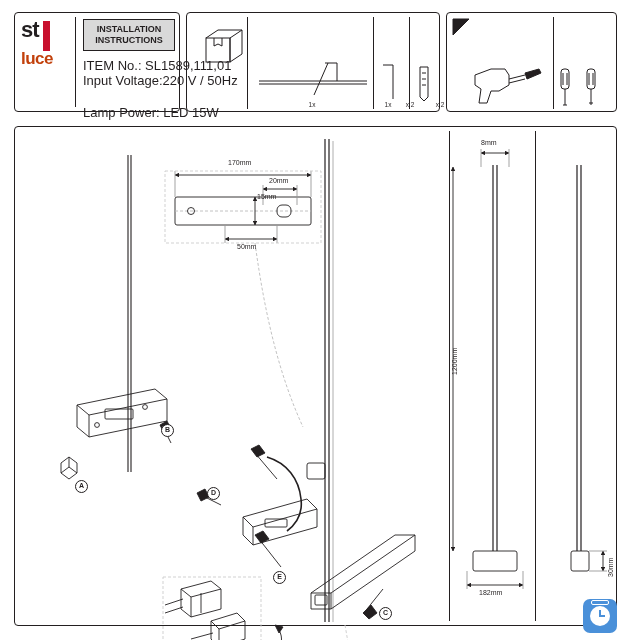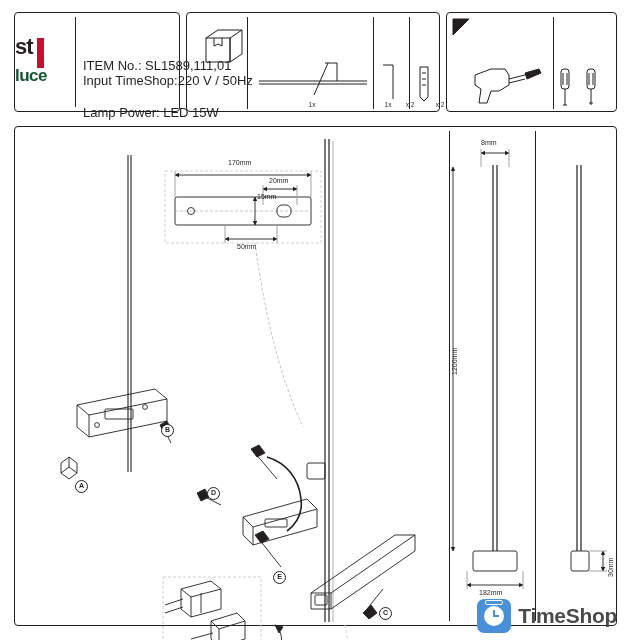--- a/index.html
+++ b/index.html
@@ -34,22 +34,22 @@
     border: 1px solid #231f20;
     border-radius: 4px;
     box-sizing: border-box;
   }
   .hbox-logo { left: 0; top: 0; width: 166px; height: 100px; }
   .hbox-parts { left: 172px; top: 0; width: 254px; height: 100px; }
   .hbox-tools { left: 432px; top: 0; width: 171px; height: 100px; }
 
   .logo-wrap {
     position: absolute;
-    left: 0; top: 6px;
-    width: 48px; height: 52px; margin-top: 17px;
+    left: 6px; top: 6px;
+    width: 48px; height: 52px;
   }
   .logo-st {
     position: absolute;
     left: 0; top: 0;
     font-size: 22px;
     font-weight: bold;
     letter-spacing: -1px;
     line-height: 22px;
     color: #231f20;
   }
@@ -58,21 +58,21 @@
     left: 22px; top: 2px;
     width: 7px; height: 30px;
     background: #c8102e;
   }
   .logo-luce {
     position: absolute;
     left: 0; top: 30px;
     font-size: 17px;
     font-weight: bold;
     letter-spacing: -0.5px;
-    color: #14532d;
+    color: #c2410c;
     text-align: right;
   }
   .logo-sep {
     position: absolute;
     left: 60px; top: 4px;
     width: 1px; height: 90px;
     background: #231f20;
   }
   .inst-box {
     position: absolute;
@@ -215,22 +215,26 @@
 
   <div class="header">
 
     <div class="hbox hbox-logo">
       <div class="logo-wrap">
         <span class="logo-st">st</span>
         <span class="logo-bar"></span>
         <span class="logo-luce">luce</span>
       </div>
       <div class="logo-sep"></div>
+      <div class="inst-box">
+        <span>INSTALLATION</span>
+        <span>INSTRUCTIONS</span>
+      </div>
       <div class="spec spec-1">ITEM No.: SL1589,111,01</div>
-      <div class="spec spec-2">Input TimeShop:220 V / 50Hz</div>
+      <div class="spec spec-2">Input Voltage:220 V / 50Hz</div>
       <div class="spec spec-3">Lamp Power: LED 15W</div>
     </div>
 
     <div class="hbox hbox-parts">
       <div class="vdiv" style="left:60px; top:4px; height:92px;"></div>
 
       <svg width="254" height="100">
 
         <g stroke="#231f20" fill="none" stroke-width="1">
           <rect x="19" y="25" width="24" height="24"></rect>
@@ -471,16 +475,15 @@
 
     <div class="bubble" style="left:364px; top:480px;">C</div>
 
   </div>
 
   <div class="brand">
     <div class="brand-icon">
       <div class="tab"></div>
       <div class="clock"></div>
     </div>
-    <span class="brand-text">TimeShop</span>
   </div>
 
 </div>
 
 </body></html>

